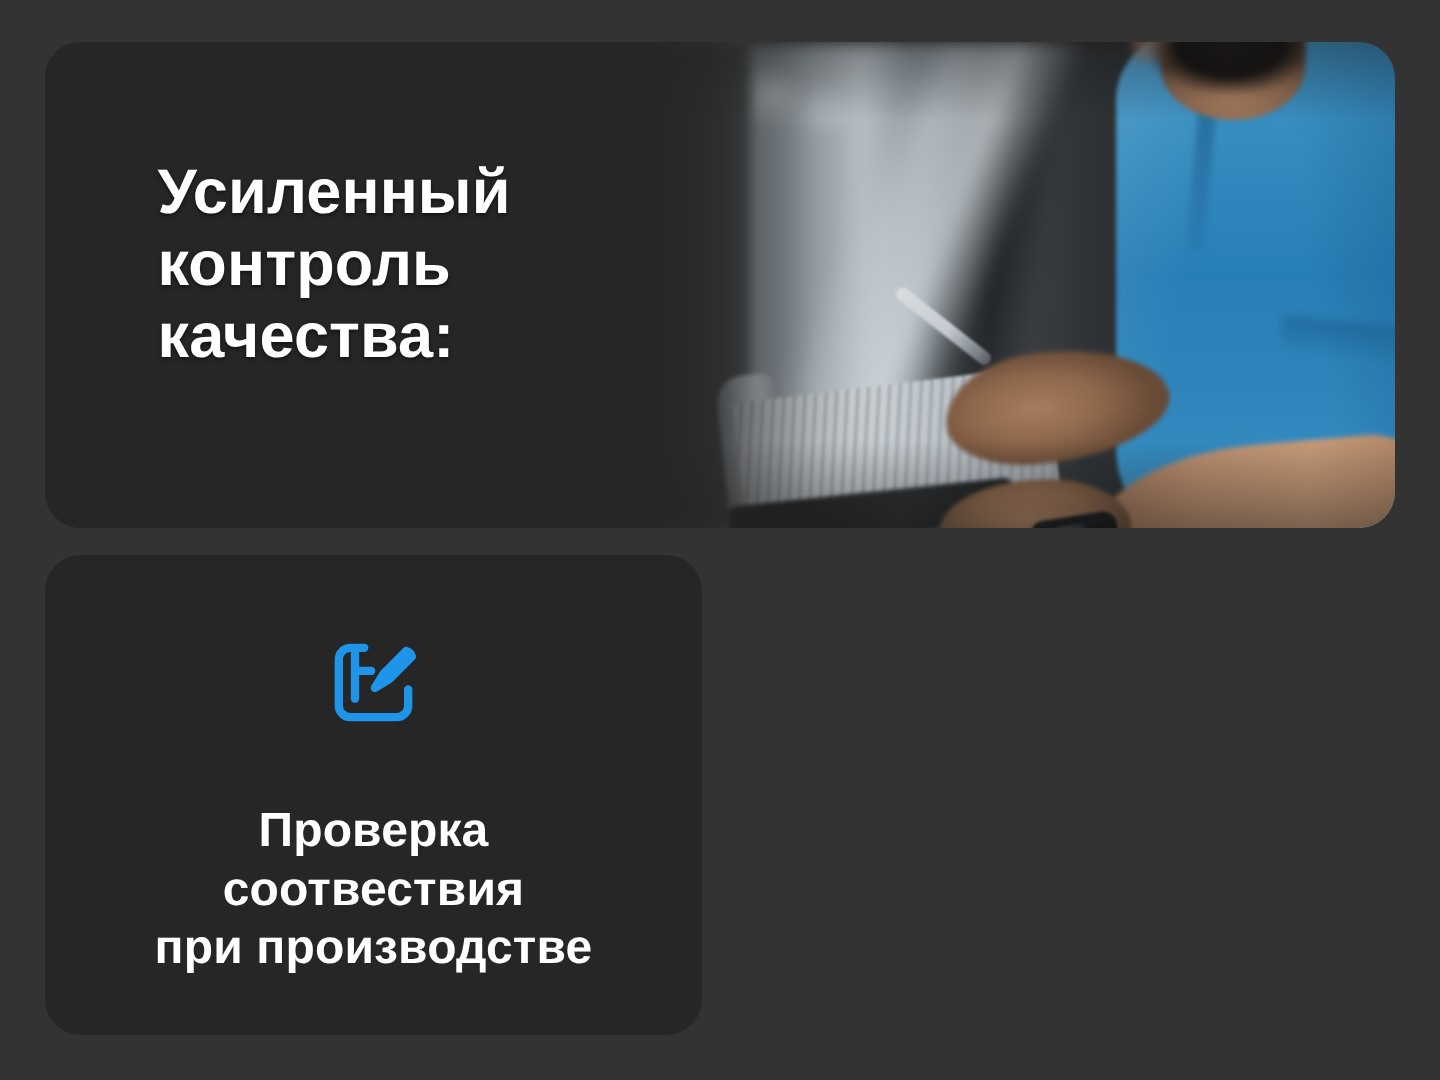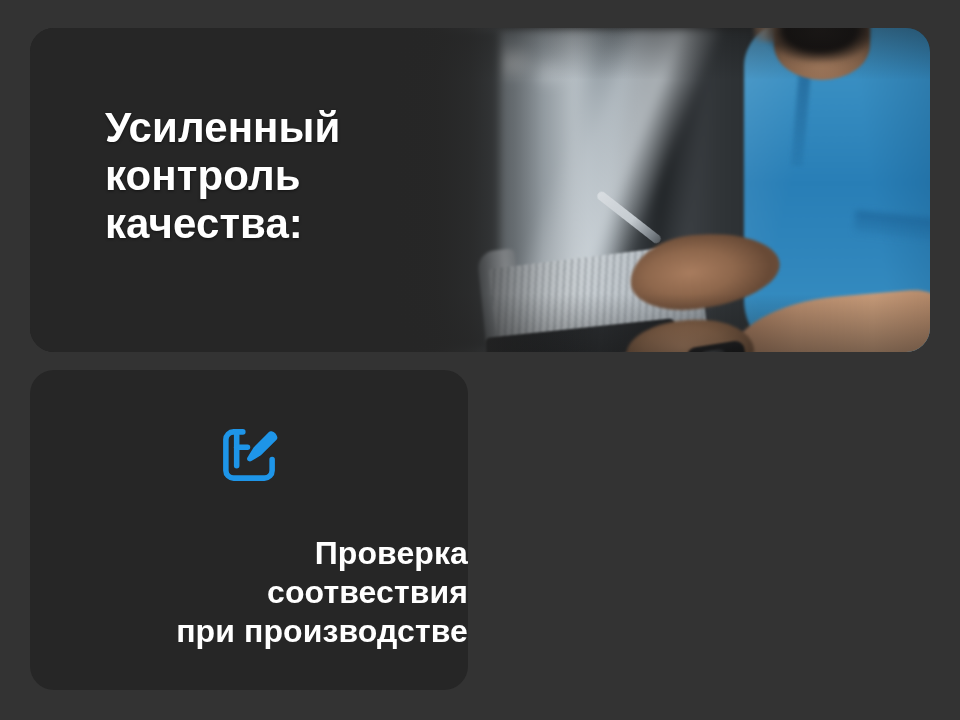--- a/index.html
+++ b/index.html
@@ -387,21 +387,21 @@
   .feature-icon {
     margin-top: 48px;
     width: 74px;
     height: 74px;
     display: block;
   }
 
   .feature-label {
     margin-top: 42px;
     width: 100%;
-    text-align: right;
+    text-align: center;
     color: #ffffff;
     font-size: 32px;
     font-weight: bold;
     line-height: 39px;
     white-space: pre-line;
     letter-spacing: 0.1px;
   }
 </style>
 </head>
 <body>

